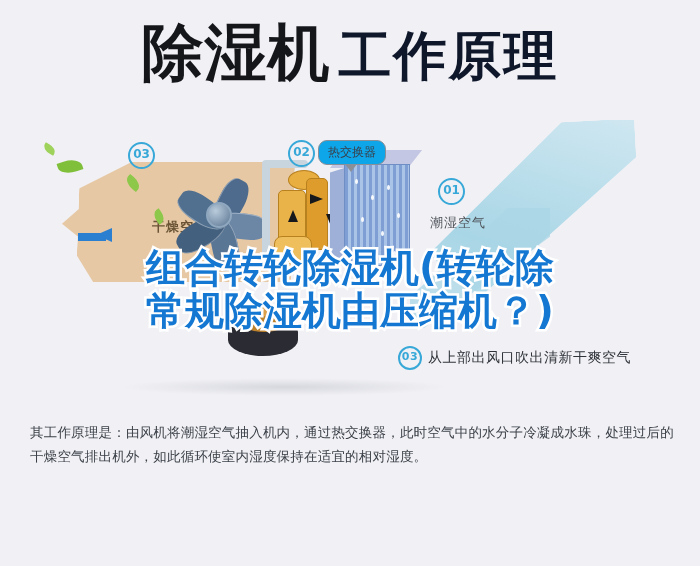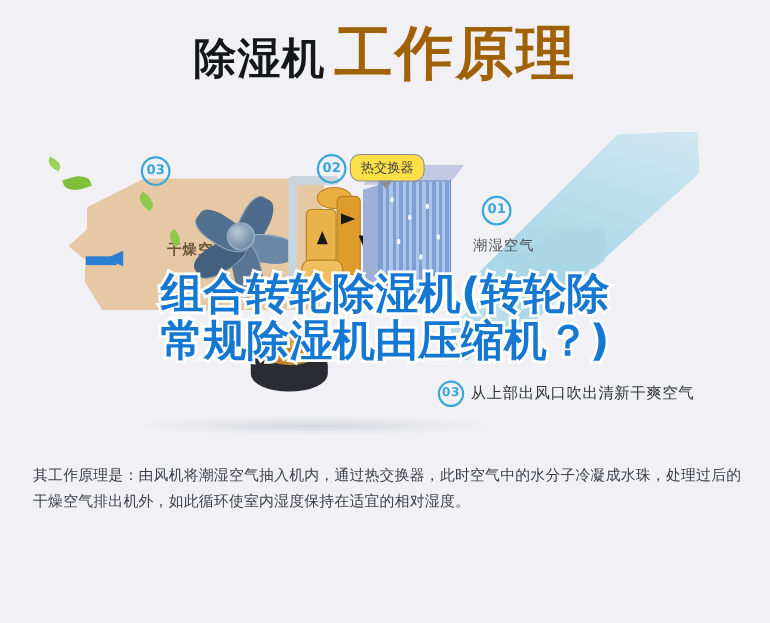--- a/index.html
+++ b/index.html
@@ -12,26 +12,26 @@
   }
   #page{position:relative;width:700px;height:566px;background:#f1f1f5;}
 
   
   .title-row{
     position:absolute;left:0;top:22px;width:700px;
     text-align:center;
     white-space:nowrap;
   }
   .title-main{
-    font-size:39px;font-weight:bold;color:#15161a;
+    font-size:62px;font-weight:bold;color:#15161a;
     letter-spacing:1px;line-height:1;
     font-family:"DejaVu Sans","Liberation Sans",sans-serif;
   }
   .title-sub{
-    font-size:53px;font-weight:bold;color:#a16207;
+    font-size:53px;font-weight:bold;color:#0f172a;
     letter-spacing:2px;line-height:1;margin-left:8px;margin-top:33px;
   }
 
   
   .stage{position:absolute;left:0;top:120px;width:700px;height:290px;overflow:hidden;}
 
   
   .swoosh{
     position:absolute;right:60px;top:5px;width:260px;height:215px;
     border-radius:0 0 0 100%;
@@ -138,21 +138,21 @@
     letter-spacing:0;
   }
   .badge.b-03{left:128px;top:22px;}
   .badge.b-02{left:288px;top:20px;}
   .badge.b-01{left:438px;top:58px;}
 
   
   .bubble{
     position:absolute;left:318px;top:20px;
     padding:3px 9px;border:1.5px solid #8a8f98;border-radius:9px;
-    background:#fde047;color:#3b4049;font-size:12px;white-space:nowrap;
+    background:#0ea5e9;color:#3b4049;font-size:12px;white-space:nowrap;
   }
   .bubble:after{
     content:"";position:absolute;left:26px;bottom:-8px;
     width:0;height:0;border-left:6px solid transparent;border-right:6px solid transparent;
     border-top:8px solid #8a8f98;
   }
   .humid-label{position:absolute;left:430px;top:94px;font-size:13px;color:#4c5158;letter-spacing:1px;}
 
   
   .step-line{position:absolute;font-size:14px;color:#2f333a;white-space:nowrap;letter-spacing:.5px;}

